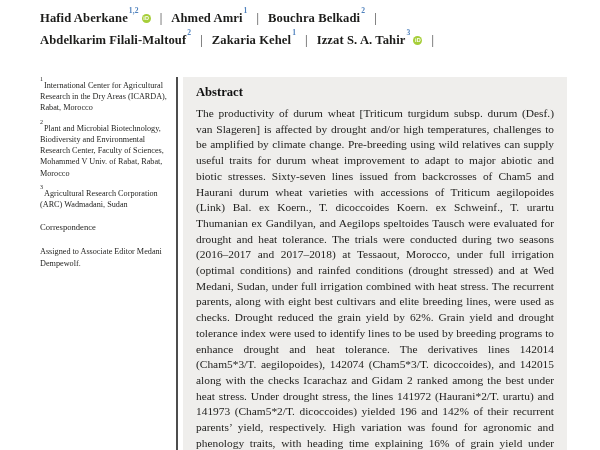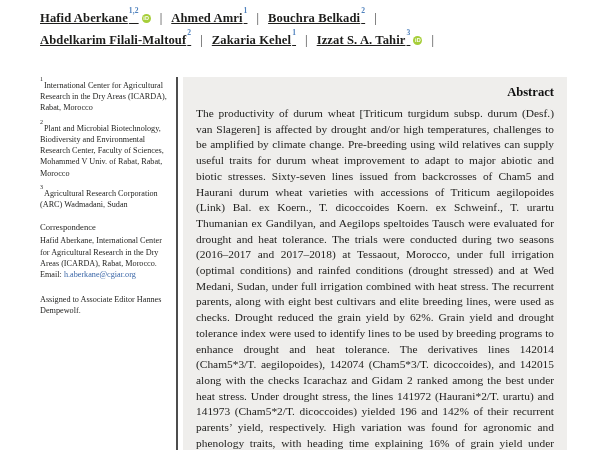--- a/index.html
+++ b/index.html
@@ -11,21 +11,21 @@
     --text:#1d1d1b;
   }
   *{box-sizing:border-box;margin:0;padding:0;}
   html,body{width:600px;height:450px;overflow:hidden;background:#ffffff;}
   body{position:relative;font-family:"Liberation Serif",serif;color:var(--text);}
 
   
   .authors{position:absolute;left:40px;top:6px;width:522px;
     font-weight:bold;font-size:12.6px;line-height:18.5px;letter-spacing:.1px;}
   .author-line{white-space:nowrap;}
-  .author{color:var(--text);text-decoration:underline;}
+  .author{color:var(--text);}
   .author sup{font-size:7.6px;color:var(--sup-blue);font-weight:bold;
     position:relative;top:-4px;margin-left:1px;}
   .orcid{display:inline-block;width:9px;height:9px;border-radius:50%;
     background:var(--orcid-green);color:#fff;font-family:"Liberation Sans",sans-serif;
     font-size:5.5px;font-weight:bold;line-height:9px;text-align:center;
     margin-left:3px;vertical-align:2px;}
   .sep{margin:0 9px;font-weight:400;color:#3a3a3a;}
 
   
   .content{position:absolute;left:40px;top:77px;right:33px;bottom:0;}
@@ -36,21 +36,21 @@
   .corr-head{font-weight:normal;font-size:8.6px;margin-top:12px;margin-bottom:2px;}
   .email-line{display:block;}
   .email{color:var(--link-blue);text-decoration:none;cursor:pointer;}
   .editor-note{margin-top:13px;}
 
   .divider{position:absolute;left:136px;top:0;bottom:0;width:1.5px;
     background:var(--divider);}
 
   .abstract{position:absolute;left:143px;right:0;top:0;bottom:0;
     background:var(--abstract-bg);padding:8px 13px 0 13px;overflow:hidden;}
-  .abstract h2{font-size:12.6px;font-weight:bold;margin-bottom:6px;color:#111;text-align:right;}
+  .abstract h2{font-size:12.6px;font-weight:bold;margin-bottom:6px;color:#111;}
   .abstract p{font-size:11.4px;line-height:15.7px;text-align:justify;
     color:var(--text);}
   .it{}
 </style>
 </head>
 <body>
 
 <div class="authors" id="authors">
     <div class="author-line"><span class="author">Hafid Aberkane<sup>1,2</sup></span><span class="orcid">iD</span><span class="sep">|</span><span class="author">Ahmed Amri<sup>1</sup></span><span class="sep">|</span><span class="author">Bouchra Belkadi<sup>2</sup></span><span class="sep">|</span></div>
     <div class="author-line"><span class="author">Abdelkarim Filali-Maltouf<sup>2</sup></span><span class="sep">|</span><span class="author">Zakaria Kehel<sup>1</sup></span><span class="sep">|</span><span class="author">Izzat S. A. Tahir<sup>3</sup></span><span class="orcid">iD</span><span class="sep">|</span></div>
@@ -58,26 +58,22 @@
 
 <div class="content">
   <aside class="sidebar">
     <div id="affiliations">
         <div class="aff"><sup>1</sup>International Center for Agricultural Research in the Dry Areas (ICARDA), Rabat, Morocco</div>
         <div class="aff"><sup>2</sup>Plant and Microbial Biotechnology, Biodiversity and Environmental Research Center, Faculty of Sciences, Mohammed V Univ. of Rabat, Rabat, Morocco</div>
         <div class="aff"><sup>3</sup>Agricultural Research Corporation (ARC) Wadmadani, Sudan</div>
       </div>
     <div>
       <div class="corr-head">Correspondence</div>
-      <div class="corr-text">
-        <span>Hafid Aberkane, International Center for Agricultural Research in the Dry Areas (ICARDA), Rabat, Morocco.</span>
-        <span class="email-line"><span>Email: </span><a class="email">h.aberkane@cgiar.org</a></span>
-      </div>
     </div>
-    <div class="editor-note">Assigned to Associate Editor Hannes Dempewolf.</div>
+    <div class="editor-note">Assigned to Associate Editor Medani Dempewolf.</div>
   </aside>
 
   <div class="divider"></div>
 
   <section class="abstract">
     <h2>Abstract</h2>
     <p id="abstract-body"><span>The productivity of durum wheat [</span><span class="it">Triticum turgidum</span><span> subsp. </span><span class="it">durum</span><span> (Desf.) van Slageren] is affected by drought and/or high temperatures, challenges to be amplified by climate change. Pre-breeding using wild relatives can supply useful traits for durum wheat improvement to adapt to major abiotic and biotic stresses. Sixty-seven lines issued from backcrosses of Cham5 and Haurani durum wheat varieties with accessions of </span><span class="it">Triticum aegilopoides</span><span> (Link) Bal. ex Koern., </span><span class="it">T. dicoccoides</span><span> Koern. ex Schweinf., </span><span class="it">T. urartu</span><span> Thumanian ex Gandilyan, and </span><span class="it">Aegilops speltoides</span><span> Tausch were evaluated for drought and heat tolerance. The trials were conducted during two seasons (2016–2017 and 2017–2018) at Tessaout, Morocco, under full irrigation (optimal conditions) and rainfed conditions (drought stressed) and at Wed Medani, Sudan, under full irrigation combined with heat stress. The recurrent parents, along with eight best cultivars and elite breeding lines, were used as checks. Drought reduced the grain yield by 62%. Grain yield and drought tolerance index were used to identify lines to be used by breeding programs to enhance drought and heat tolerance. The derivatives lines 142014 (Cham5*3/</span><span class="it">T. aegilopoides</span><span>), 142074 (Cham5*3/</span><span class="it">T. dicoccoides</span><span>), and 142015 along with the checks Icarachaz and Gidam 2 ranked among the best under heat stress. Under drought stress, the lines 141972 (Haurani*2/</span><span class="it">T. urartu</span><span>) and 141973 (Cham5*2/</span><span class="it">T. dicoccoides</span><span>) yielded 196 and 142% of their recurrent parents’ yield, respectively. High variation was found for agronomic and phenology traits, with heading time explaining 16% of grain yield under drought, while thousand kernel weight accounted for 18% of the yield under heat. We conclude that gene introgression from wild relatives pays off and can increase wheat resilience to cope with climate change effects.</span></p>
   </section>
 </div>
 

